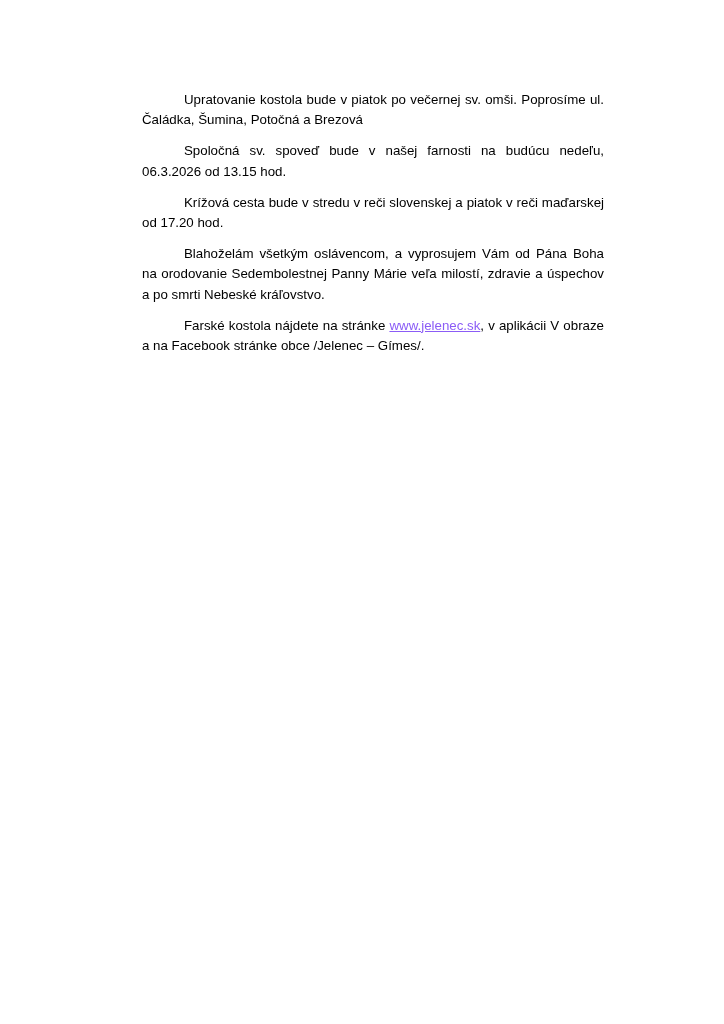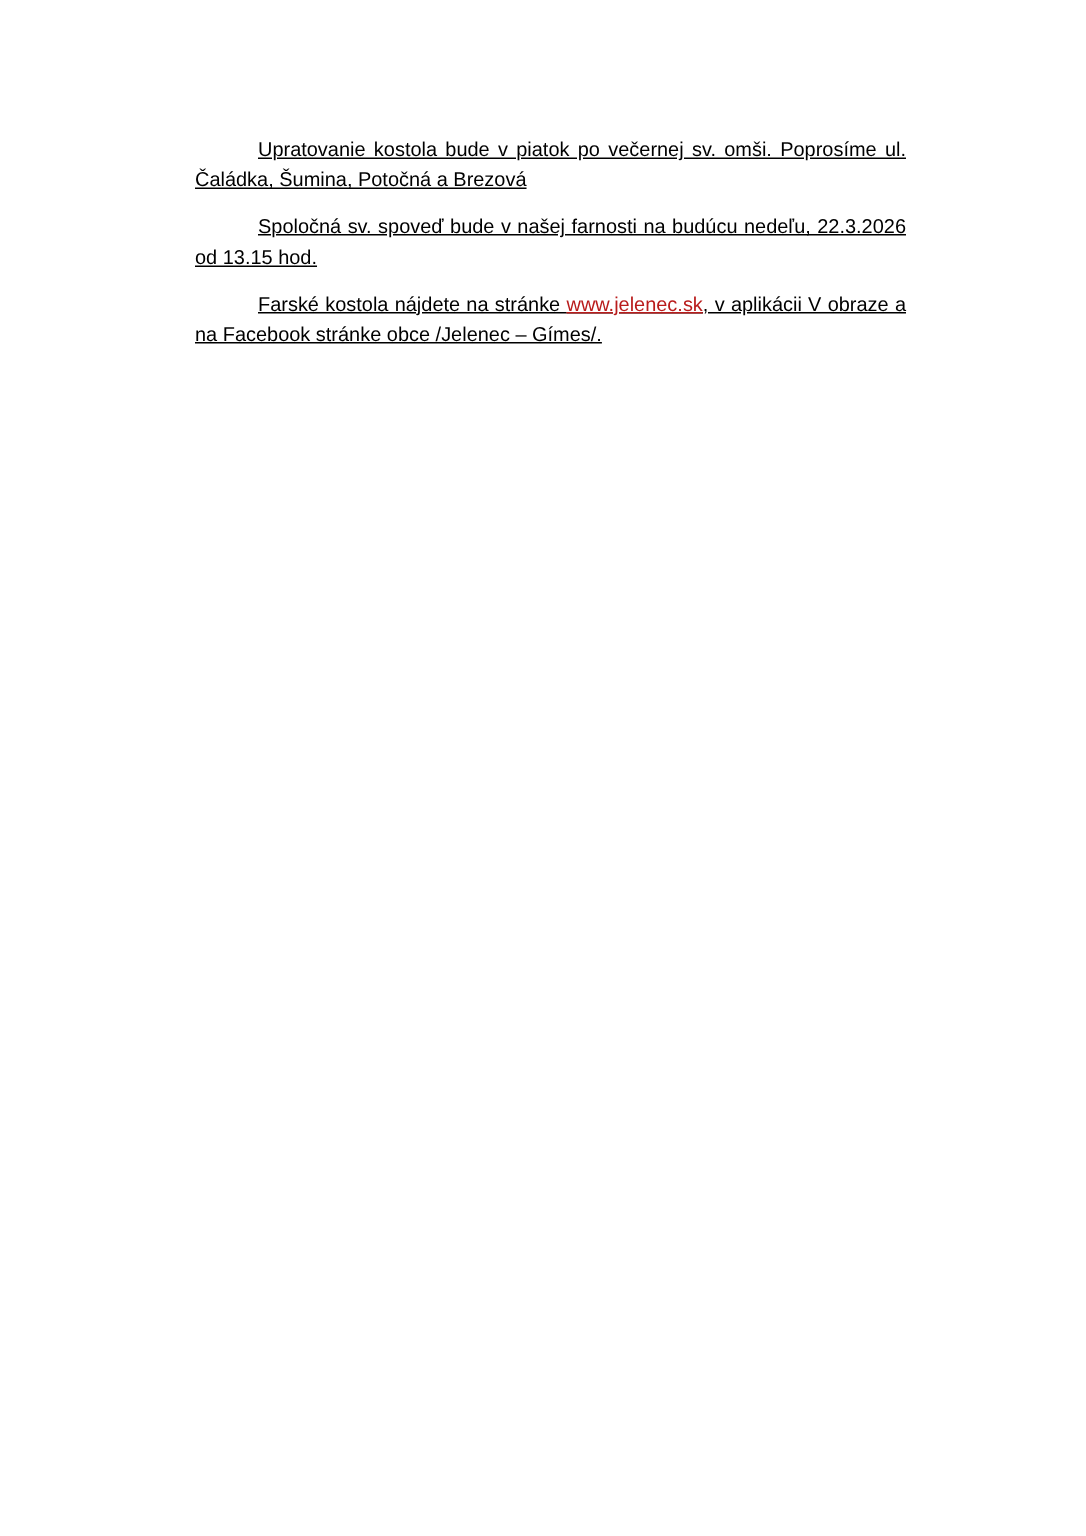--- a/index.html
+++ b/index.html
@@ -19,50 +19,51 @@
     width: 724px;
     height: 1024px;
     background: #ffffff;
     box-sizing: border-box;
     padding: 90px 122px 0 126px;
   }
   .doc-body {
     width: 478px;
   }
   p.para {
-    margin: 0 0 11px 4px;
+    margin: 0 0 11px 16px;
     font-size: 13.3px;
     line-height: 1.52;
     text-align: justify;
     text-justify: inter-word;
     text-indent: 42px;
     word-spacing: 0px;
-    text-decoration: underline;
   }
   p.para:last-child {
     margin-bottom: 0;
   }
   .link {
-    color: #b91c1c;
+    color: #8b5cf6;
     text-decoration: underline;
     cursor: pointer;
   }
 </style>
 </head>
 <body>
 
 <div class="page">
   <div class="doc-body">
 
     <p class="para">Upratovanie kostola bude v piatok po večernej sv. omši. Poprosíme ul. Čaládka, Šumina, Potočná a Brezová</p>
 
 
-    <p class="para">Spoločná sv. spoveď bude v našej farnosti na budúcu nedeľu, 22.3.2026 od 13.15 hod.</p>
+    <p class="para">Spoločná sv. spoveď bude v našej farnosti na budúcu nedeľu, 06.3.2026 od 13.15 hod.</p>
 
 
+    <p class="para">Krížová cesta bude v stredu v reči slovenskej a piatok v reči maďarskej od 17.20 hod.</p>
 
+    <p class="para">Blahoželám všetkým oslávencom, a vyprosujem Vám od Pána Boha na orodovanie Sedembolestnej Panny Márie veľa milostí, zdravie a úspechov a po smrti Nebeské kráľovstvo.</p>
 
     <p class="para">
       <span>Farské kostola nájdete na stránke </span><a class="link" href="#">www.jelenec.sk</a><span>, v aplikácii V obraze a na Facebook stránke obce /Jelenec – Gímes/.</span>
     </p>
 
   </div>
 </div>
 
 </body></html>

